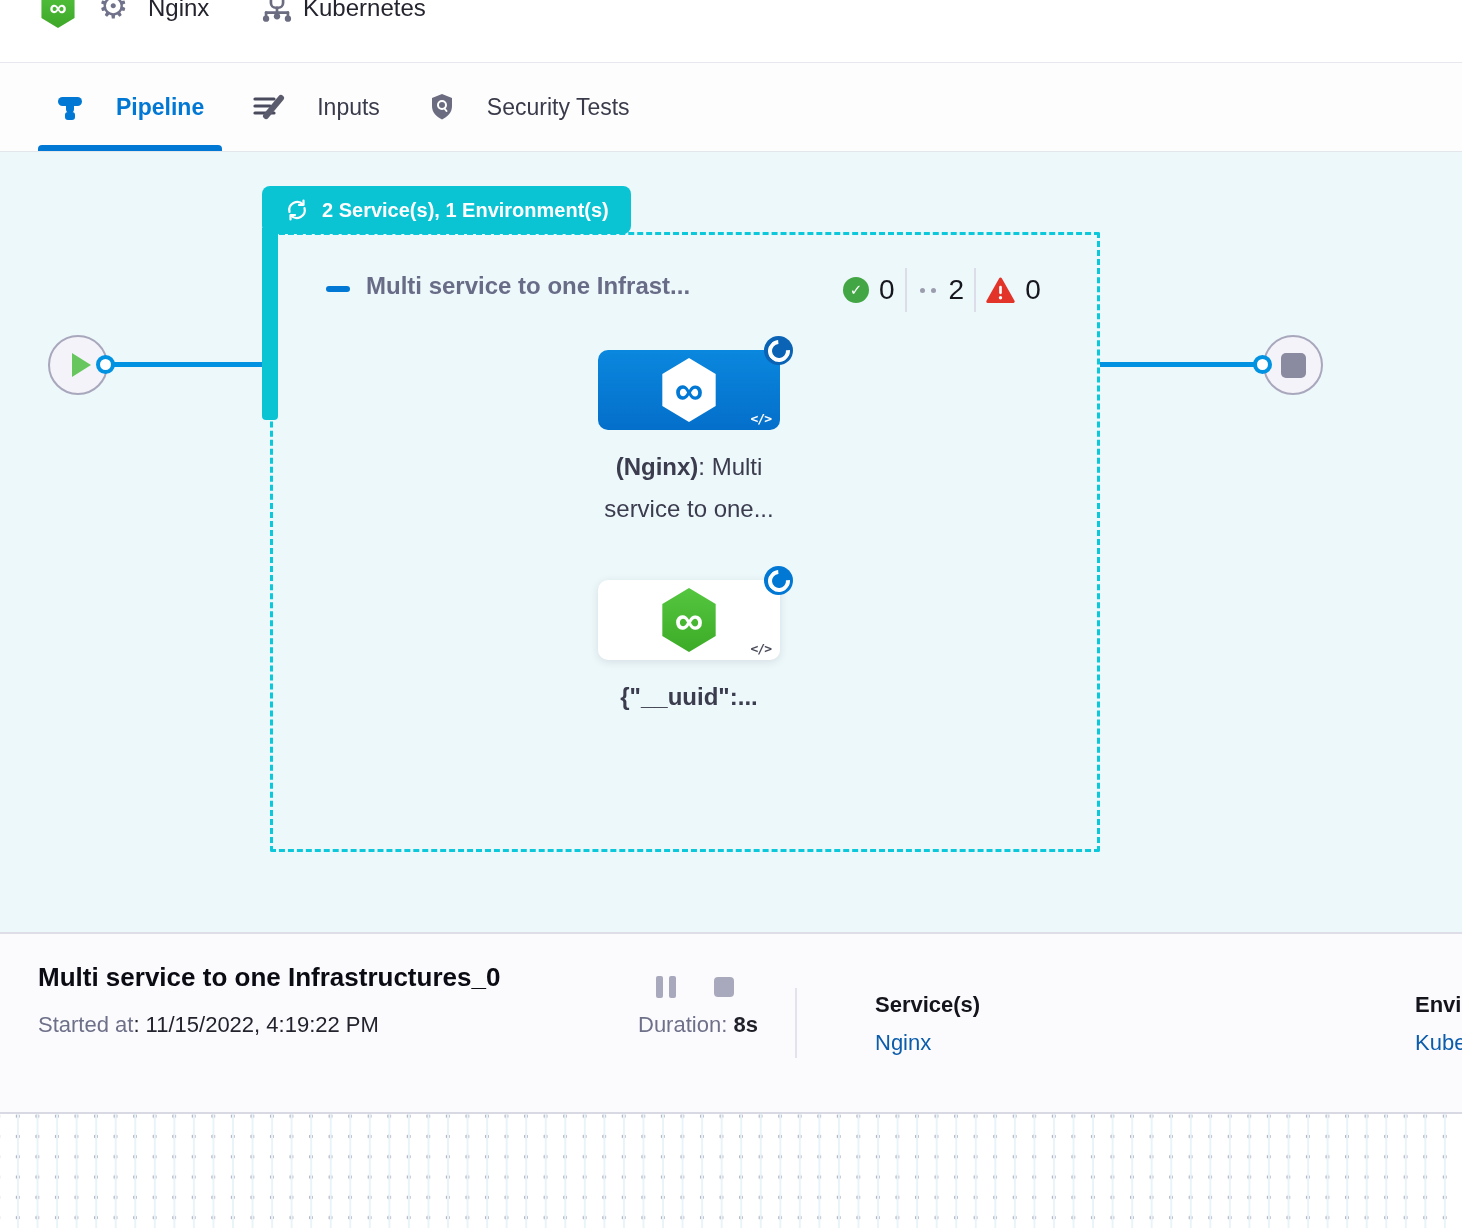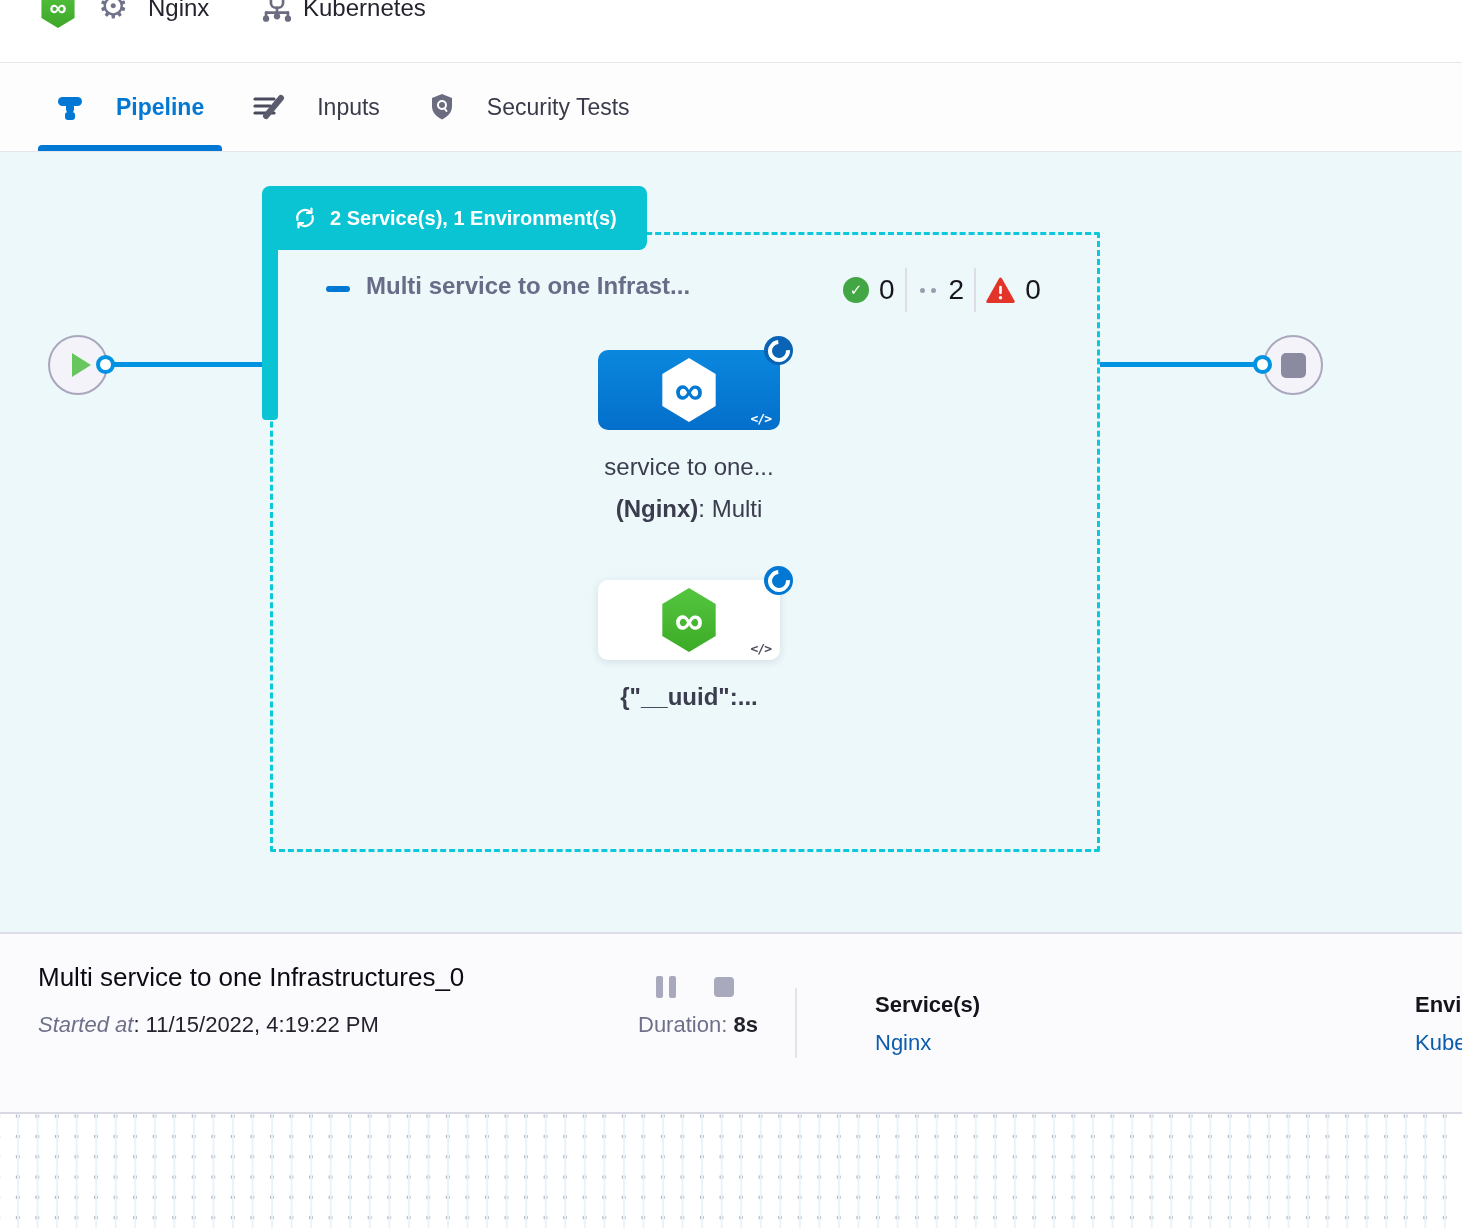--- a/index.html
+++ b/index.html
@@ -18,22 +18,22 @@
   .crumb-text{position:absolute;top:-6px;font-size:24px;font-weight:500;color:#24242E;}
   .k8s-icon{position:absolute;left:260px;top:-8px;}
   
   .tabbar{position:absolute;left:0;top:63px;width:1462px;height:89px;background:#FDFDFE;border-bottom:1px solid #E3E7EC;}
   .tabs{display:flex;align-items:center;height:100%;padding-left:55px;gap:48px;}
   .tab{display:flex;align-items:center;gap:31px;font-size:23px;font-weight:500;color:#3A3B4A;cursor:pointer;}
   .tab.active{color:#0278D5;font-weight:700;}
   .tab-underline{position:absolute;left:38px;bottom:0;width:184px;height:6px;background:#0278D5;border-radius:4px 4px 0 0;}
   
   .canvas{position:absolute;left:0;top:152px;width:1462px;height:780px;background:#EDF8FB;}
-  .stage-badge{position:absolute;left:262px;top:34px;height:64px;display:flex;align-items:center;gap:12px;
-    padding:0 30px;background:#0AC4D4;color:#fff;font-size:20px;font-weight:600;border-radius:8px;z-index:6;}
+  .stage-badge{position:absolute;left:262px;top:34px;height:48px;display:flex;align-items:center;gap:12px;
+    padding:0 22px;background:#0AC4D4;color:#fff;font-size:20px;font-weight:600;border-radius:8px;z-index:6;}
   .stage-spine{position:absolute;left:262px;top:76px;width:16px;height:192px;background:#0AC4D4;border-radius:0 0 4px 4px;z-index:5;}
   .stage-box{position:absolute;left:270px;top:80px;width:830px;height:620px;border:3px dashed #0BC8DA;border-radius:2px;z-index:2;}
   .collapse-minus{position:absolute;left:326px;top:134px;width:24px;height:6px;background:#0278D5;border-radius:3px;z-index:6;}
   .stage-title{position:absolute;left:366px;top:120px;font-size:24px;font-weight:600;color:#696C87;z-index:6;}
   .counts{position:absolute;left:843px;top:116px;display:flex;align-items:center;gap:10px;z-index:6;}
   .count-num{font-size:28px;font-weight:500;color:#16161E;}
   .count-divider{width:2px;height:44px;background:#DCDDE8;}
   .icon-success{width:26px;height:26px;border-radius:50%;background:#43A644;color:#fff;font-size:15px;font-weight:700;display:flex;align-items:center;justify-content:center;}
   .icon-running{display:flex;gap:6px;align-items:center;padding:0 3px;}
   .icon-running i{width:5px;height:5px;border-radius:50%;background:#9B9DAE;}
@@ -62,23 +62,23 @@
   .spinner-badge{position:absolute;right:-13px;top:-14px;width:29px;height:29px;border-radius:50%;}
   .spinner-badge.dark{background:#0A63B4;}
   .spinner-badge.bright{background:#0278D5;}
   .spinner-badge::after{content:"";position:absolute;inset:3.5px;border-radius:50%;border:4px solid #fff;border-top-color:transparent;transform:rotate(40deg);}
   .node-label{position:absolute;left:549px;width:280px;text-align:center;font-size:24px;line-height:42px;color:#3B3C4E;z-index:4;}
   .node-label b{font-weight:700;}
   .node-label.first{top:294px;}
   .node-label.second{top:524px;font-weight:700;}
   
   .footer{position:absolute;left:0;top:932px;width:1462px;height:180px;background:#FBFBFE;border-top:2px solid #DEDEE8;}
-  .run-title{position:absolute;left:38px;top:28px;font-size:26px;font-weight:400;color:#0B0B13;}
+  .run-title{position:absolute;left:38px;top:28px;font-size:26px;font-weight:700;color:#0B0B13;}
   .started-row{position:absolute;left:38px;top:78px;font-size:22px;color:#22232C;}
-  .muted{color:#6E7089;font-style:italic;}
+  .muted{color:#6E7089;}
   .pause-btn{position:absolute;left:656px;top:42px;display:flex;gap:6px;cursor:pointer;}
   .pause-btn i{width:7px;height:22px;background:#A9A9BE;border-radius:2px;}
   .stop-btn{position:absolute;left:714px;top:43px;width:20px;height:20px;background:#A9A9BE;border-radius:4px;cursor:pointer;}
   .duration-row{position:absolute;left:638px;top:78px;font-size:22px;color:#6E7089;}
   .duration-row b{color:#1F2028;font-weight:600;}
   .footer-divider{position:absolute;left:795px;top:54px;width:2px;height:70px;background:#E3E3EC;}
   .kv-col{position:absolute;top:58px;}
   .kv-col .kv-label{font-size:22px;font-weight:600;color:#14141C;margin-bottom:12px;}
   .kv-col .kv-value{font-size:22px;color:#0B5CAB;cursor:pointer;}
   .col-services{left:875px;}
@@ -206,22 +206,22 @@
     </div>
 
     <div class="svc-node blue">
       <div class="hex node-hex white-hex">
           <span>∞</span>
         </div>
       <div class="code-glyph">&lt;/&gt;</div>
       <div class="spinner-badge dark"></div>
     </div>
     <div class="node-label first">
+      <div><b>(Nginx)</b><span>: Multi</span></div>
       <div>service to one...</div>
-      <div><b>(Nginx)</b><span>: Multi</span></div>
     </div>
 
     <div class="svc-node white">
       <div class="hex node-hex green-hex">
           <span>∞</span>
         </div>
       <div class="code-glyph">&lt;/&gt;</div>
       <div class="spinner-badge bright"></div>
     </div>
     <div class="node-label second">

